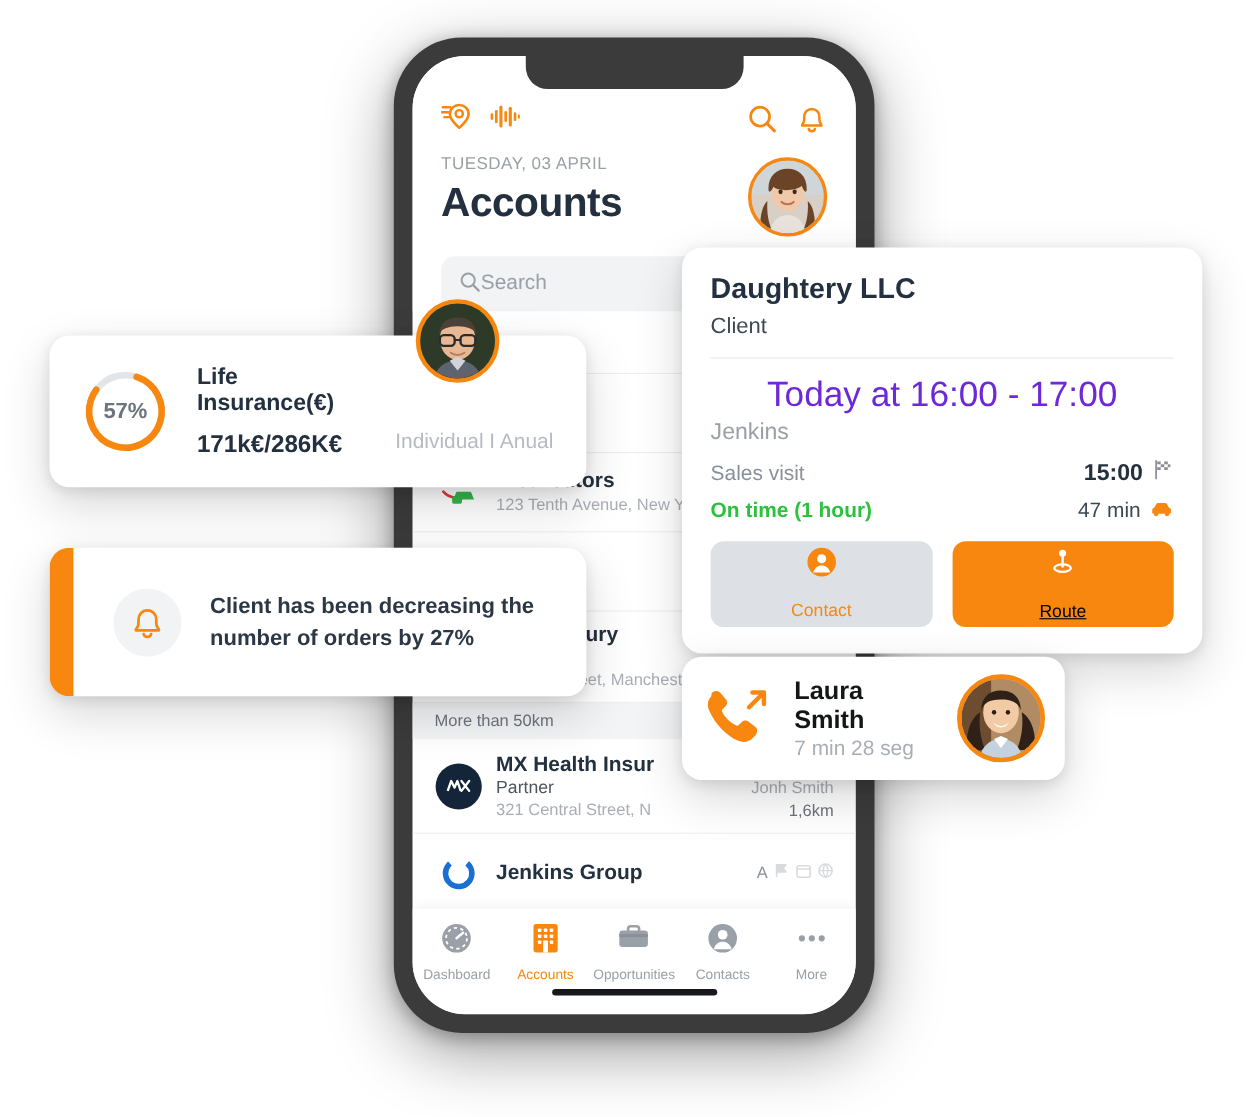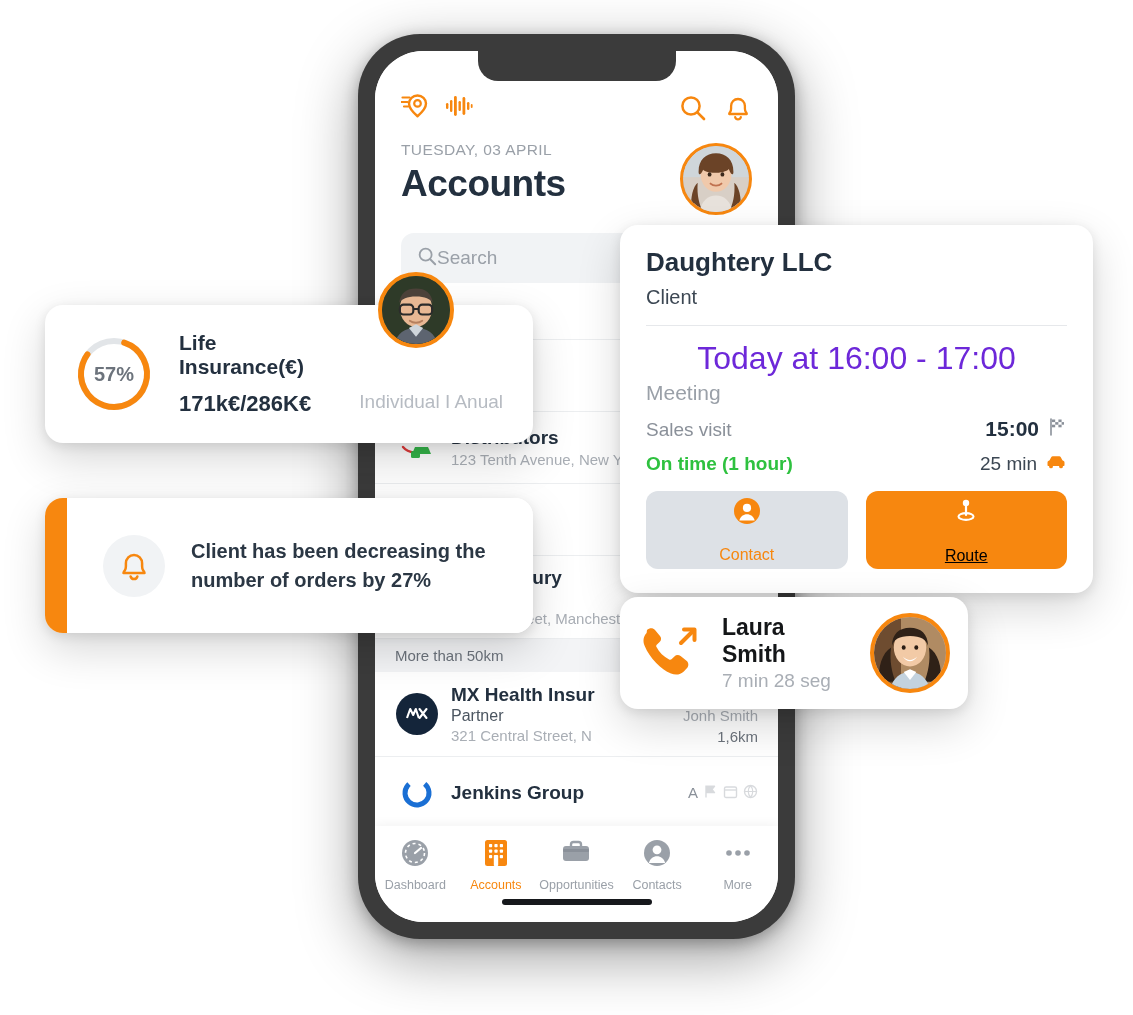--- a/index.html
+++ b/index.html
@@ -467,21 +467,21 @@
         <span class="tab-label">More</span>
       </div>
     </div>
   </div>
 
   <div class="fcard" id="card-daughtery">
     <div class="dg-title">Daughtery LLC</div>
     <div class="dg-sub">Client</div>
     <div class="dg-hr"></div>
     <div class="dg-when">Today at 16:00 - 17:00</div>
-    <div class="dg-kind">Meeting</div>
+    <div class="dg-kind">Jenkins</div>
 
     <div class="dg-line">
       <div class="l dg-l1">Sales visit</div>
       <div class="dg-rwrap">
         <span class="dg-r1">15:00</span>
         <span>
           <svg width="20" height="20" viewBox="0 0 20 20">
               <path d="M4 2v16" stroke="#8a9099" stroke-width="1.6" stroke-linecap="round"></path>
               <g>
                 <rect x="5" y="2.5" width="3.2" height="2.6" fill="#8a9099"></rect>
@@ -491,21 +491,21 @@
                 <rect x="5" y="7.7" width="3.2" height="2.6" fill="#8a9099"></rect>
                 <rect x="11.4" y="7.7" width="3.2" height="2.6" fill="#8a9099"></rect>
               </g>
             </svg>
         </span>
       </div>
     </div>
     <div class="dg-line">
       <div class="l dg-l2">On time (1 hour)</div>
       <div class="dg-rwrap">
-        <span class="dg-r2">25 min</span>
+        <span class="dg-r2">47 min</span>
         <span>
           <svg width="22" height="16" viewBox="0 0 22 16">
               <path d="M2.5 11V8.4c0-.6.3-1.1.8-1.4l1.3-.8 1.6-3c.3-.6.9-.9 1.6-.9h6.4c.7 0 1.3.3 1.6.9l1.6 3 1.3.8c.5.3.8.8.8 1.4V11c0 .6-.4 1-1 1H3.5c-.6 0-1-.4-1-1z" fill="#F7870F"></path>
               <circle cx="6" cy="12.4" r="1.9" fill="#F7870F"></circle>
               <circle cx="16" cy="12.4" r="1.9" fill="#F7870F"></circle>
             </svg>
         </span>
       </div>
     </div>
 

